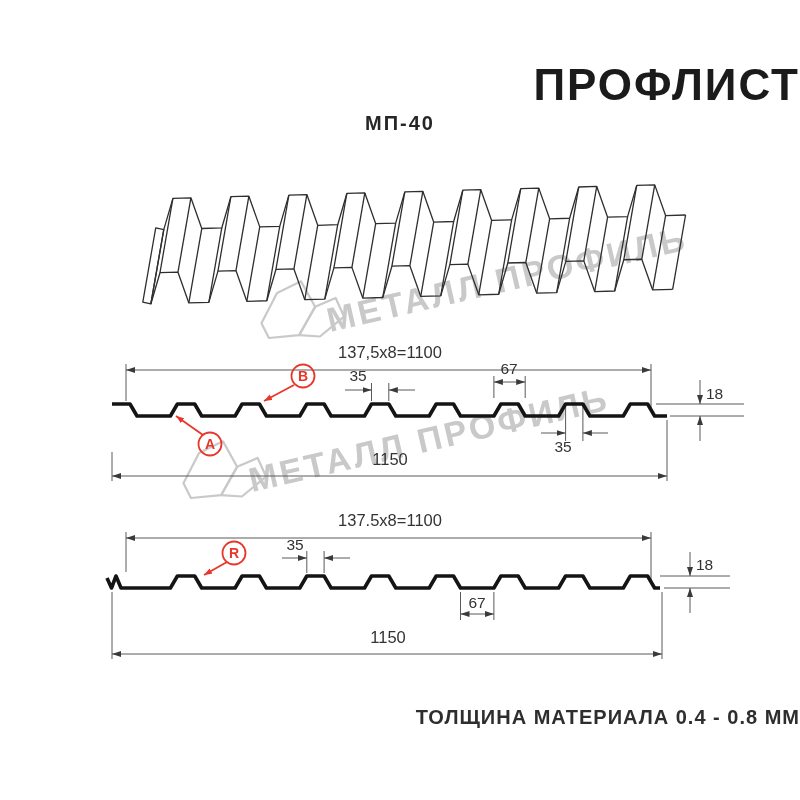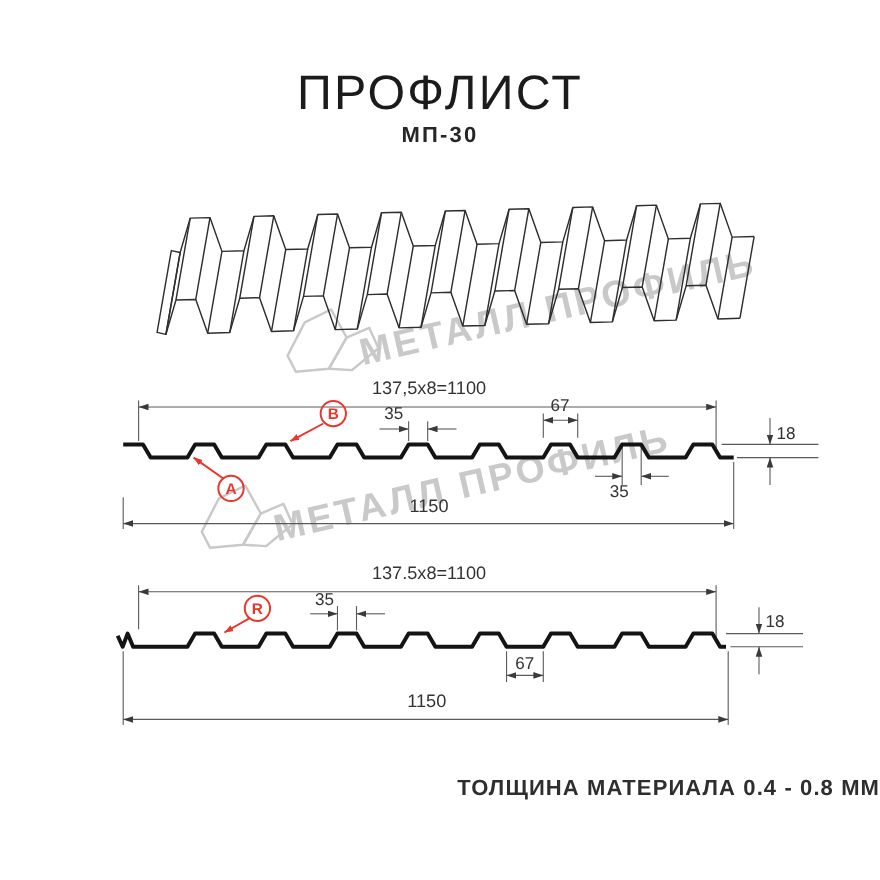--- a/index.html
+++ b/index.html
@@ -1,39 +1,39 @@
 <!DOCTYPE html>
 <html><head>
 <meta charset="utf-8">
 <style>
   html,body{margin:0;padding:0;}
   body{width:800px;height:800px;background:#ffffff;position:relative;overflow:hidden;
        font-family:"Liberation Sans", sans-serif;}
-  .title{position:absolute;top:60px;left:0;width:800px;text-align:center;
-         font-size:44px;font-weight:400;color:#1b1b1b;letter-spacing:2px;}
+  .title{position:absolute;top:60px;left:0;width:800px;text-align:right;
+         font-size:44px;font-weight:700;color:#1b1b1b;letter-spacing:2px;}
   .subtitle{position:absolute;top:112px;left:0;width:800px;text-align:center;
          font-size:20px;font-weight:600;color:#262626;letter-spacing:2px;}
   .footer{position:absolute;top:706px;left:0;width:800px;text-align:right;
          font-size:20px;font-weight:600;color:#2e2e2e;letter-spacing:1px;}
   svg#diagram{position:absolute;left:0;top:0;}
   .dimtxt{font-size:15.5px;fill:#333;}
   .dimtxt-big{font-size:16.5px;fill:#333;}
   .thin{stroke:#5a5a5a;stroke-width:1;fill:none;}
   .wire{stroke:#2e2e2e;stroke-width:1.3;fill:none;stroke-linejoin:round;}
   .heavy{stroke:#141414;stroke-width:3.6;fill:none;stroke-linejoin:round;}
   .red{stroke:#e8362a;stroke-width:1.8;fill:none;}
   .redtxt{font-size:14px;font-weight:bold;fill:#e8362a;}
   .wmtxt{font-size:34px;font-weight:bold;fill:#c9c9c9;letter-spacing:3px;}
   .wmlogo{stroke:#c9c9c9;stroke-width:2.2;fill:none;stroke-linejoin:round;}
 </style>
 </head>
 <body>
 
 <div class="title">ПРОФЛИСТ</div>
-<div class="subtitle">МП-30</div>
+<div class="subtitle">МП-40</div>
 
 <svg id="diagram" width="800" height="800" viewBox="0 0 800 800">
   <defs>
     <marker id="arr" markerUnits="userSpaceOnUse" markerWidth="10" markerHeight="7" refX="9" refY="3" orient="auto-start-reverse">
       <path d="M0,0 L9,3 L0,6 Z" fill="#3a3a3a"></path>
     </marker>
     <marker id="arrRed" markerUnits="userSpaceOnUse" markerWidth="9" markerHeight="7" refX="8" refY="3" orient="auto-start-reverse">
       <path d="M0,0 L8,3 L0,6 Z" fill="#e8362a"></path>
     </marker>
   </defs>

